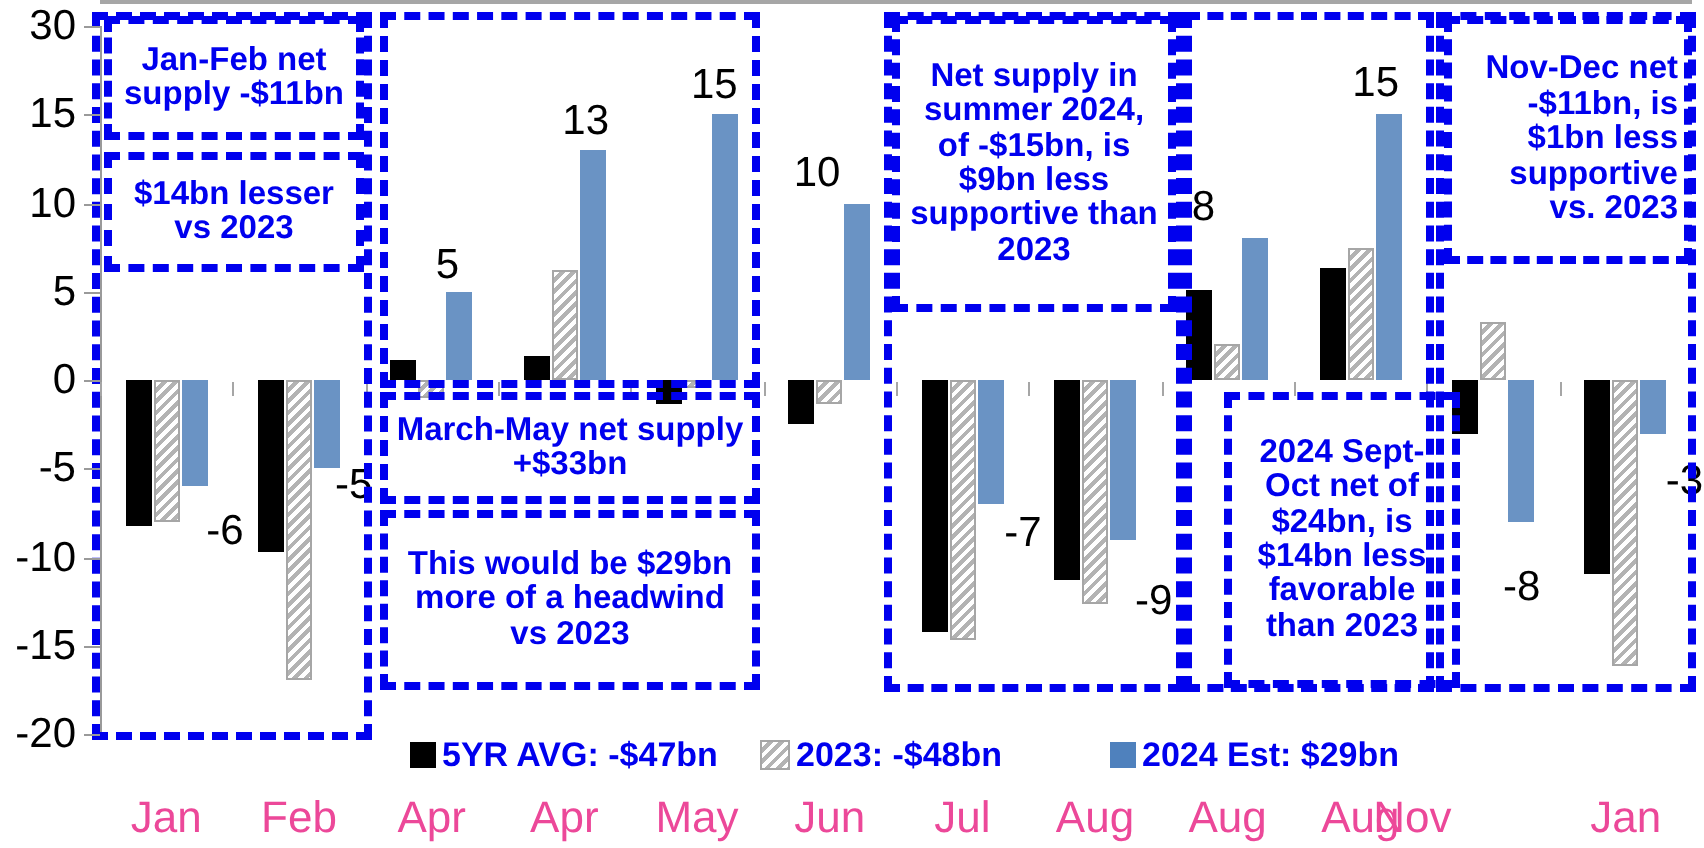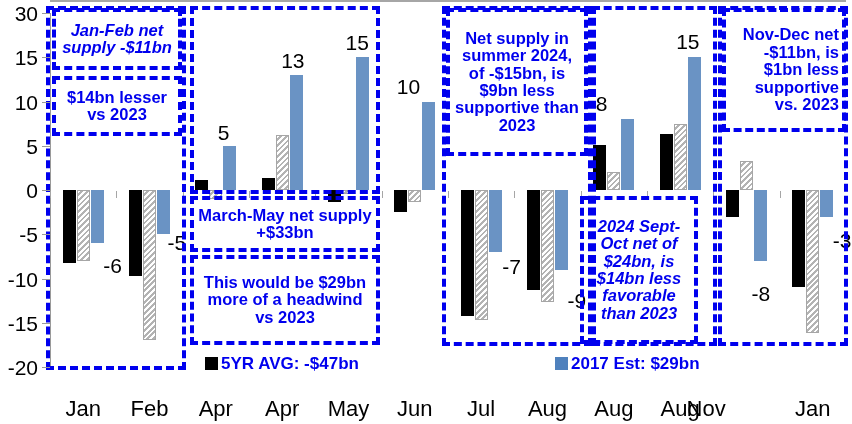--- a/index.html
+++ b/index.html
@@ -78,28 +78,28 @@
     font-size: 21px;
     color: #000;
     line-height: 1;
     white-space: nowrap;
   }
   
   .cat-label {
     position: absolute;
     bottom: 4px;
     font-size: 22px;
-    color: #000000;
+    color: #ec4899;
     text-align: center;
     line-height: 1;
   }
   
   #legend {
     position: absolute;
-    left: 50px; top: 352px;
+    left: 50px; top: 366px;
     width: 796px; height: 24px;
   }
   .legend-item {
     position: absolute;
     display: flex;
     align-items: center;
     white-space: nowrap;
     font-size: 17px;
     font-weight: bold;
     color: #0000ee;
@@ -229,47 +229,51 @@
       <div class="bar-value" style="left: 676.167px; top: 31.25px;">15</div>
       <div class="bar-value" style="left: 751.5px; top: 282.8px;">-8</div>
       <div class="bar-value" style="left: 832.833px; top: 229.55px;">-3</div>
     </div>
 
   <div id="legend">
       <div class="legend-item" style="left: 155px; top: 3px;">
         <span class="legend-swatch avg"></span>
         <span>5YR AVG: -$47bn</span>
       </div>
+      <div class="legend-item" style="left: 330px; top: 3px;">
+        <span class="legend-swatch y2023"></span>
+        <span>2023: -$48bn</span>
+      </div>
       <div class="legend-item" style="left: 505px; top: 3px;">
         <span class="legend-swatch y2024"></span>
-        <span>2017 Est:    $29bn</span>
+        <span>2024 Est:    $29bn</span>
       </div>
     </div>
 
   <div id="annotation-layer">
       <div class="callout frame" style="left: 46px; top: 6px; width: 140px; height: 364px;"></div>
-      <div class="callout" style="left: 52px; top: 8px; width: 130px; height: 62px; font-size: 16.5px; font-style: italic;">
+      <div class="callout" style="left: 52px; top: 8px; width: 130px; height: 62px; font-size: 16.5px;">
         <span>Jan-Feb net supply -$11bn</span>
       </div>
       <div class="callout" style="left: 52px; top: 76px; width: 130px; height: 60px; font-size: 16.5px;">
         <span>$14bn lesser vs 2023</span>
       </div>
       <div class="callout frame" style="left: 190px; top: 6px; width: 190px; height: 188px;"></div>
       <div class="callout" style="left: 190px; top: 196px; width: 190px; height: 56px; font-size: 16.5px;">
         <span>March-May net supply +$33bn</span>
       </div>
       <div class="callout" style="left: 190px; top: 255px; width: 190px; height: 90px; font-size: 16.5px;">
         <span>This would be $29bn more of a headwind vs 2023</span>
       </div>
       <div class="callout frame" style="left: 442px; top: 6px; width: 150px; height: 340px;"></div>
       <div class="callout" style="left: 446px; top: 8px; width: 142px; height: 148px; font-size: 16.5px;">
         <span>Net supply in summer 2024, of -$15bn, is $9bn less supportive than 2023</span>
       </div>
       <div class="callout frame" style="left: 592px; top: 6px; width: 125px; height: 340px;"></div>
-      <div class="callout" style="left: 580px; top: 196px; width: 118px; height: 148px; font-size: 16.5px; font-style: italic;">
+      <div class="callout" style="left: 612px; top: 196px; width: 118px; height: 148px; font-size: 16.5px;">
         <span>2024 Sept-Oct net of $24bn, is $14bn less favorable than 2023</span>
       </div>
       <div class="callout frame" style="left: 718px; top: 6px; width: 130px; height: 340px;"></div>
       <div class="callout" style="left: 722px; top: 8px; width: 124px; height: 124px; font-size: 16.5px; text-align: right;">
         <span>Nov-Dec net -$11bn, is $1bn less supportive vs. 2023</span>
       </div>
     </div>
 
 <div class="y-tick-mark" style="top: 13px;"></div>
     <div class="y-tick-mark" style="top: 57.25px;"></div>

